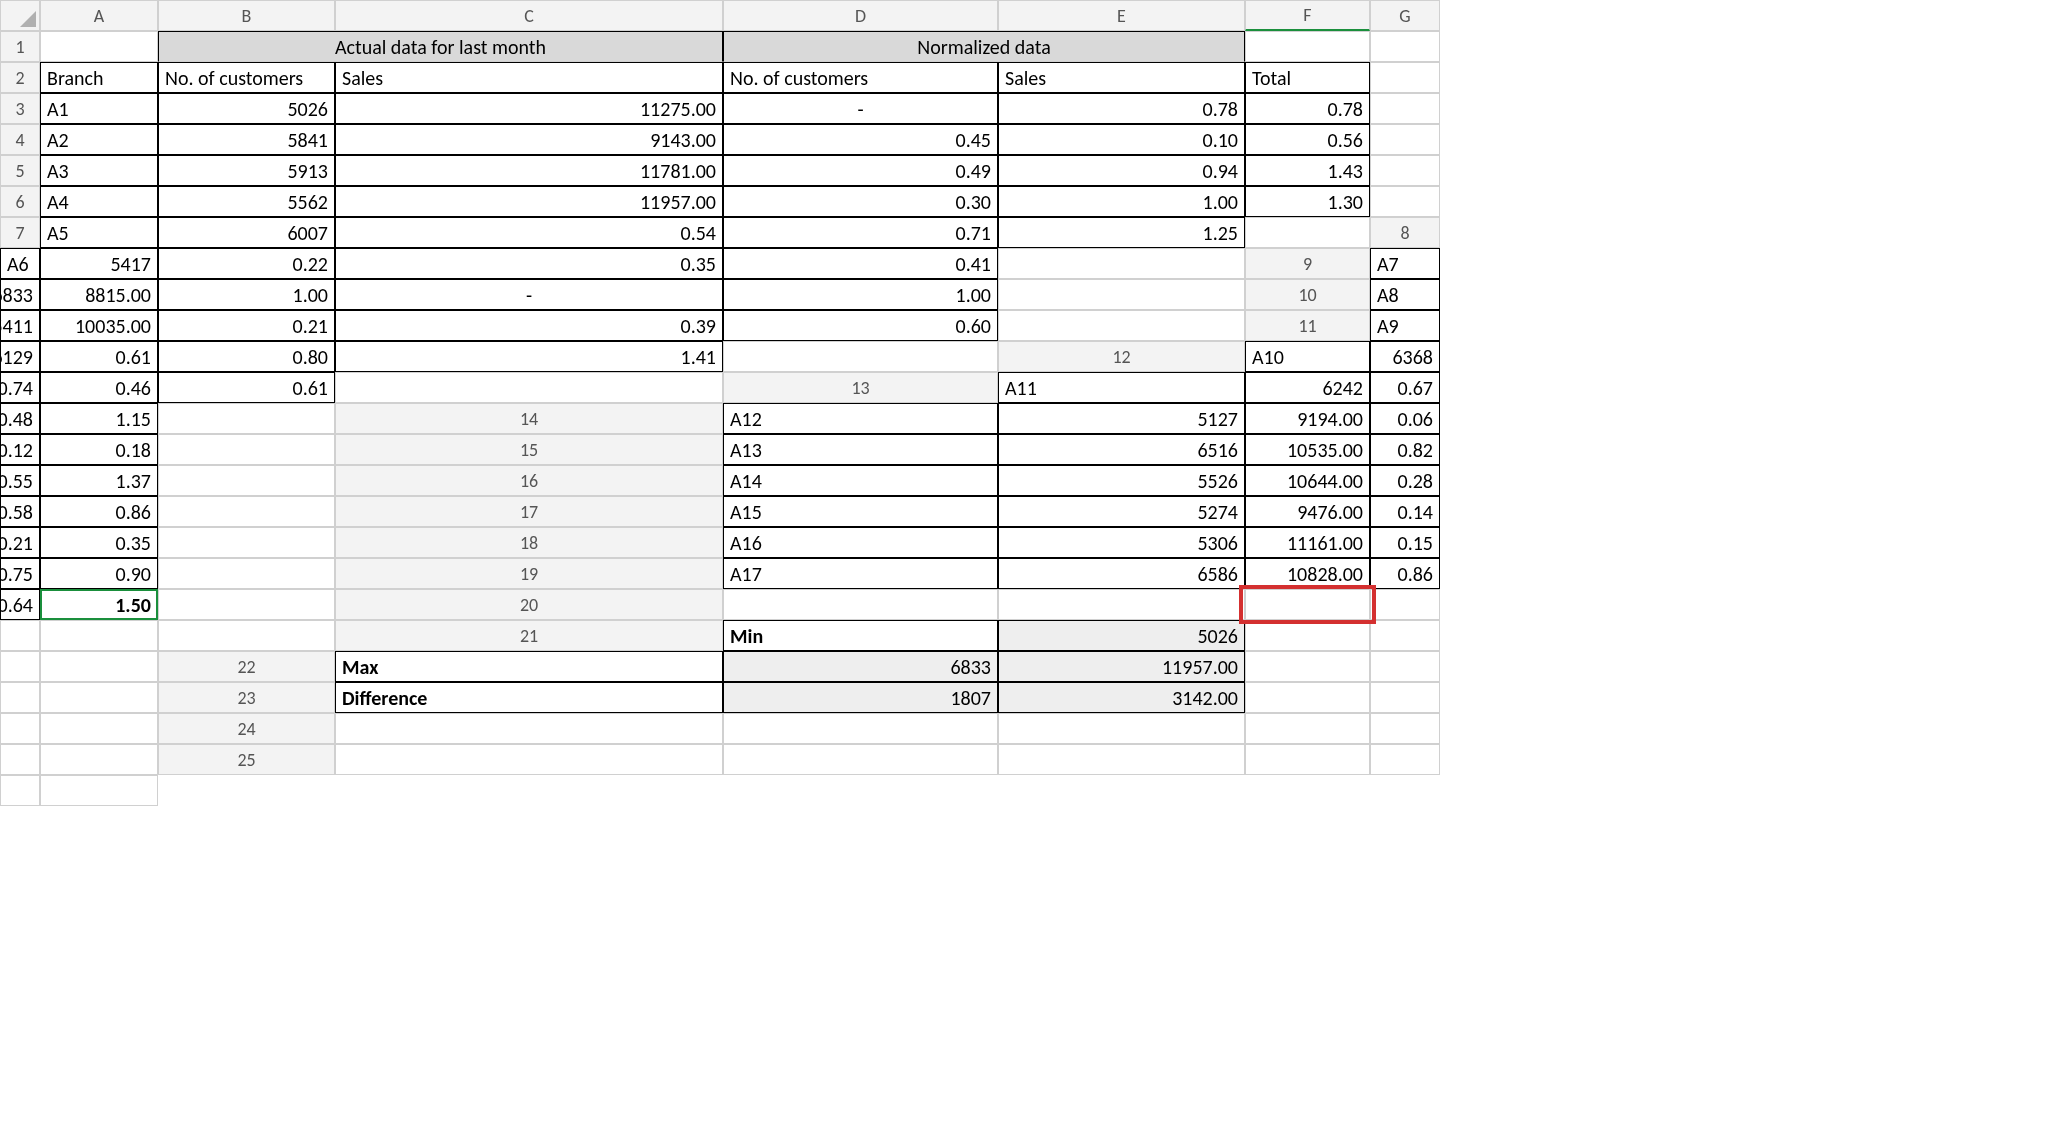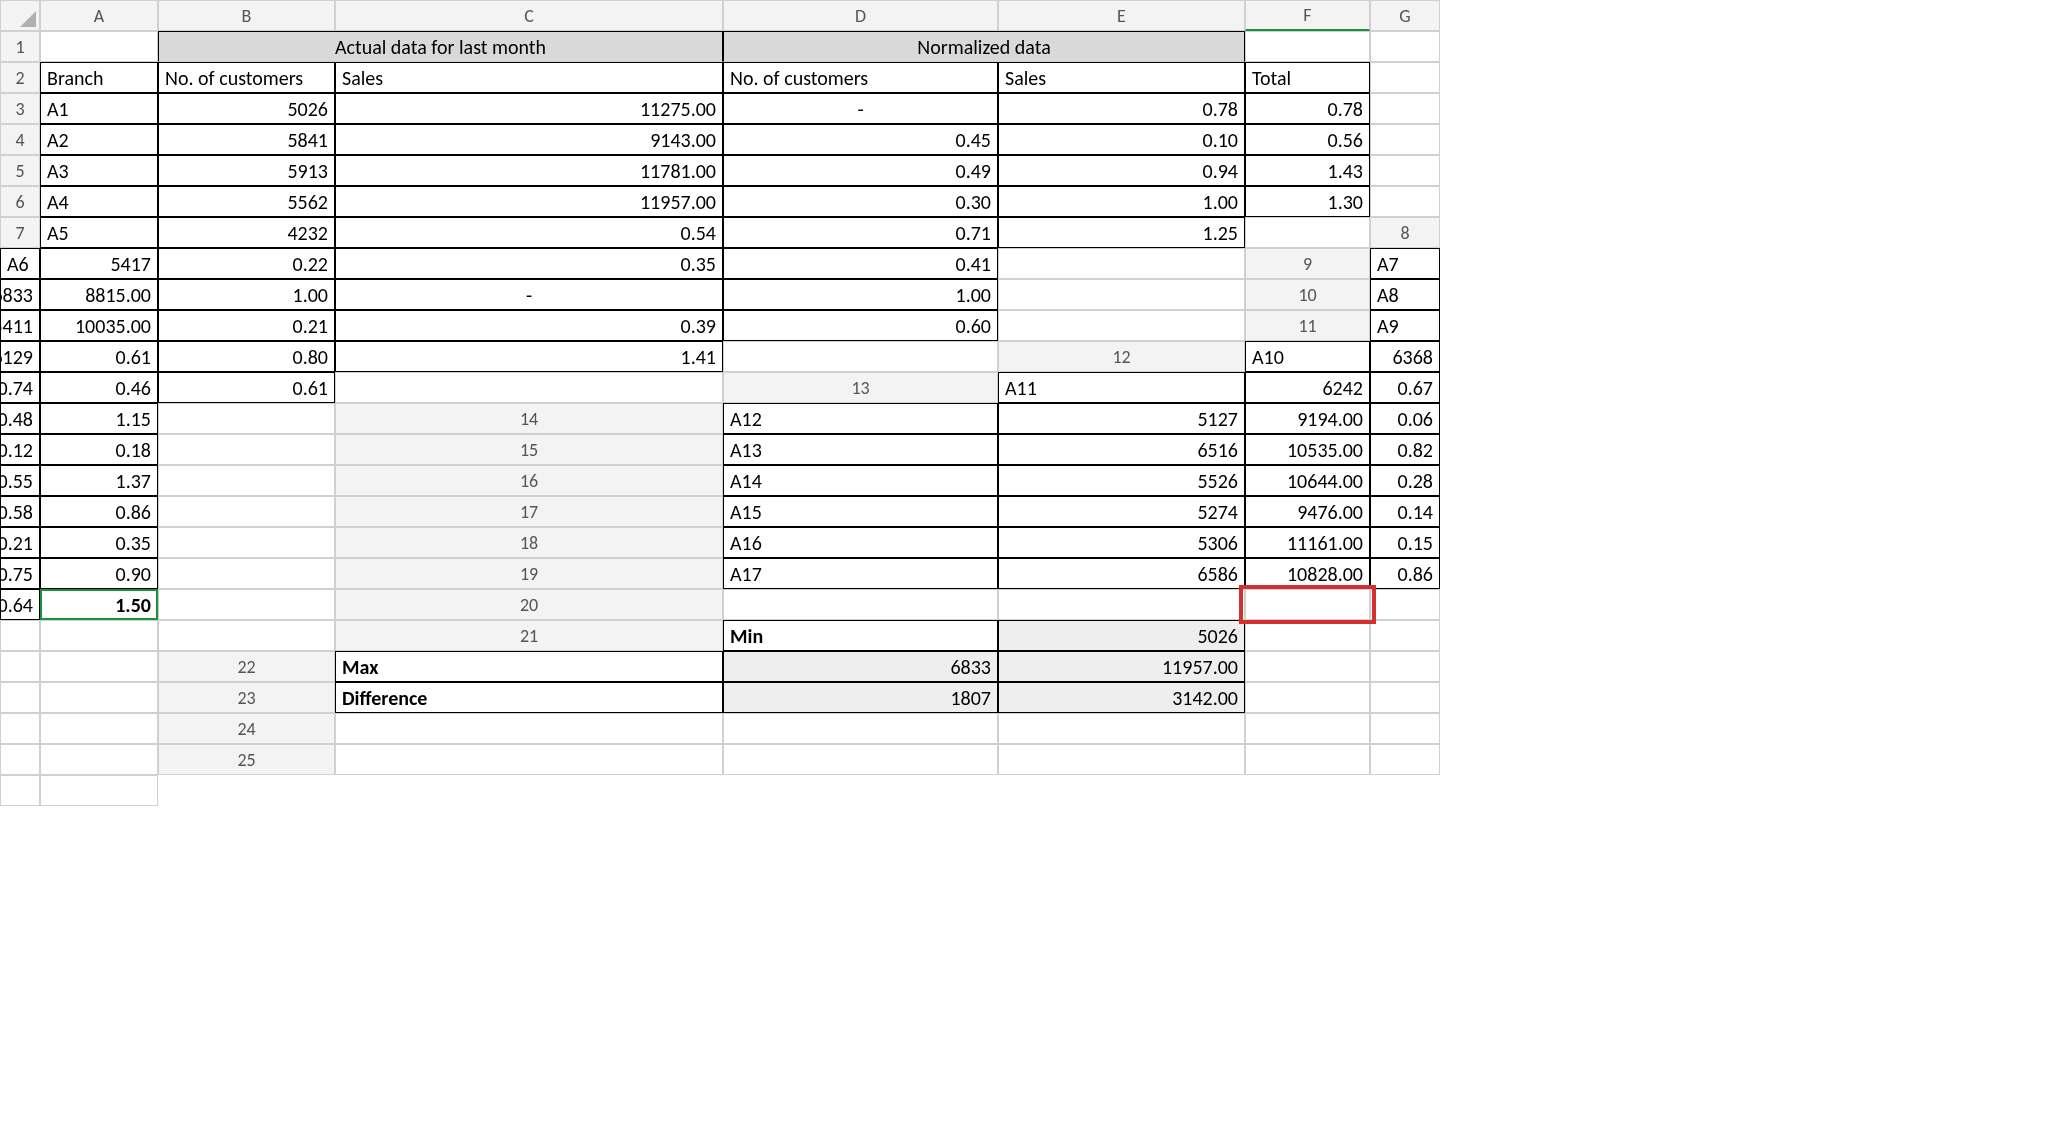--- a/index.html
+++ b/index.html
@@ -127,21 +127,21 @@
     <div class="cell rowhdr">6</div>
     <div class="cell bthick">A4</div>
     <div class="cell right bthick">5562</div>
     <div class="cell right bthick">11957.00</div>
     <div class="cell right bthick">0.30</div>
     <div class="cell right bthick">1.00</div>
     <div class="cell right bthick">1.30</div>
     <div class="cell "></div>
     <div class="cell rowhdr">7</div>
     <div class="cell bthick">A5</div>
-    <div class="cell right bthick">4232</div>
+    <div class="cell right bthick">6007</div>
     <div class="cell right bthick">0.54</div>
     <div class="cell right bthick">0.71</div>
     <div class="cell right bthick">1.25</div>
     <div class="cell "></div>
     <div class="cell rowhdr">8</div>
     <div class="cell bthick">A6</div>
     <div class="cell right bthick">5417</div>
     <div class="cell right bthick">0.22</div>
     <div class="cell right bthick">0.35</div>
     <div class="cell right bthick">0.41</div>

